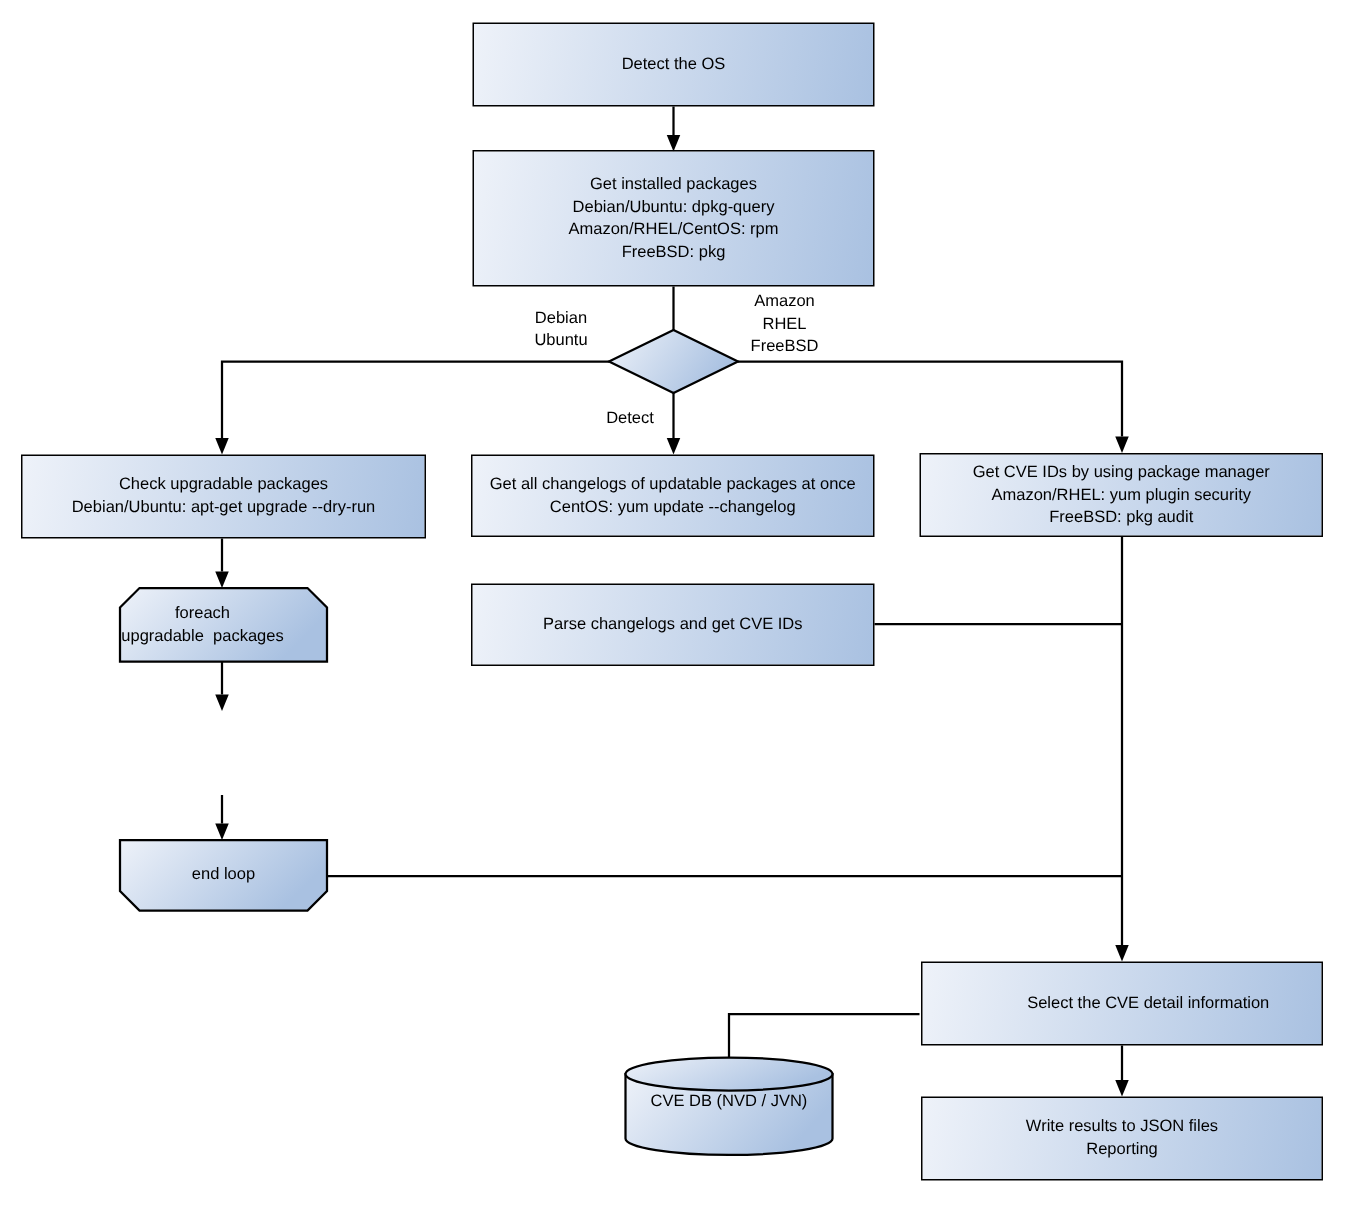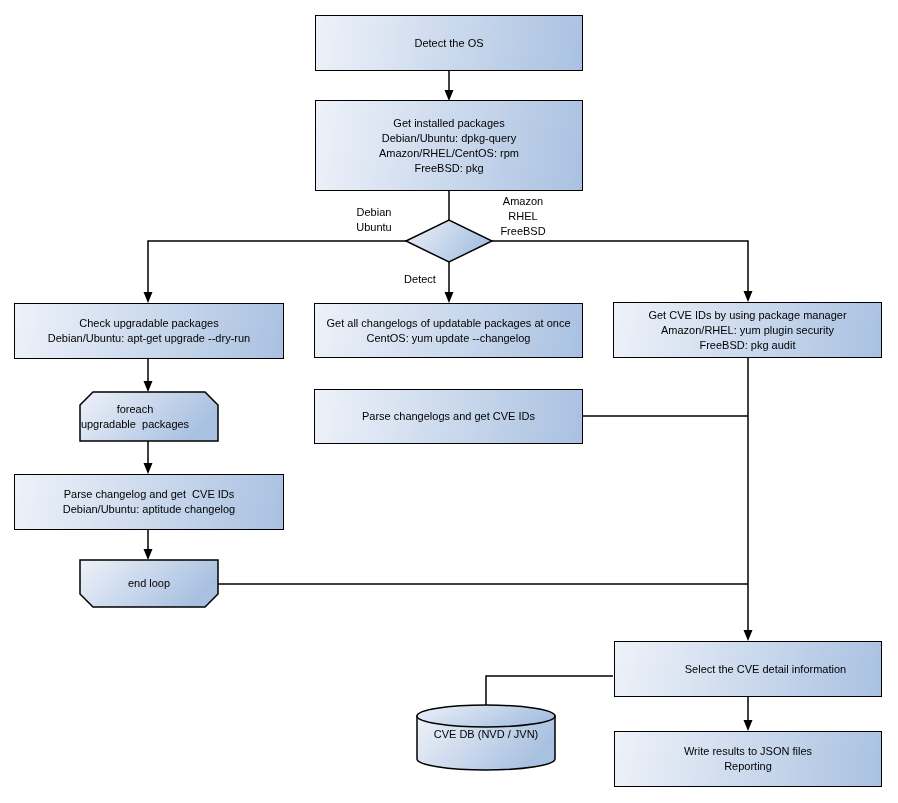--- a/index.html
+++ b/index.html
@@ -108,22 +108,20 @@
   <div class="node" style="left:315px; top:15px; width:268px; height:56px;">Detect the OS</div>
 
   <div class="node" style="left:315px; top:100px; width:268px; height:91px;">Get installed packages
 Debian/Ubuntu: dpkg-query
 Amazon/RHEL/CentOS: rpm
 FreeBSD: pkg</div>
 
   <div class="node" style="left:14px; top:303px; width:270px; height:56px;">Check upgradable packages
 Debian/Ubuntu: apt-get upgrade --dry-run</div>
 
-  <div class="node" style="left:14px; top:474px; width:270px; height:56px;">Parse changelog and get  CVE IDs
-Debian/Ubuntu: aptitude changelog</div>
 
   <div class="node" style="left:314px; top:303px; width:269px; height:55px;">Get all changelogs of updatable packages at once
 CentOS: yum update --changelog</div>
 
   <div class="node" style="left:314px; top:389px; width:269px; height:55px;">Parse changelogs and get CVE IDs</div>
 
   <div class="node" style="left:613px; top:302px; width:269px; height:56px;">Get CVE IDs by using package manager
 Amazon/RHEL: yum plugin security
 FreeBSD: pkg audit</div>
 

